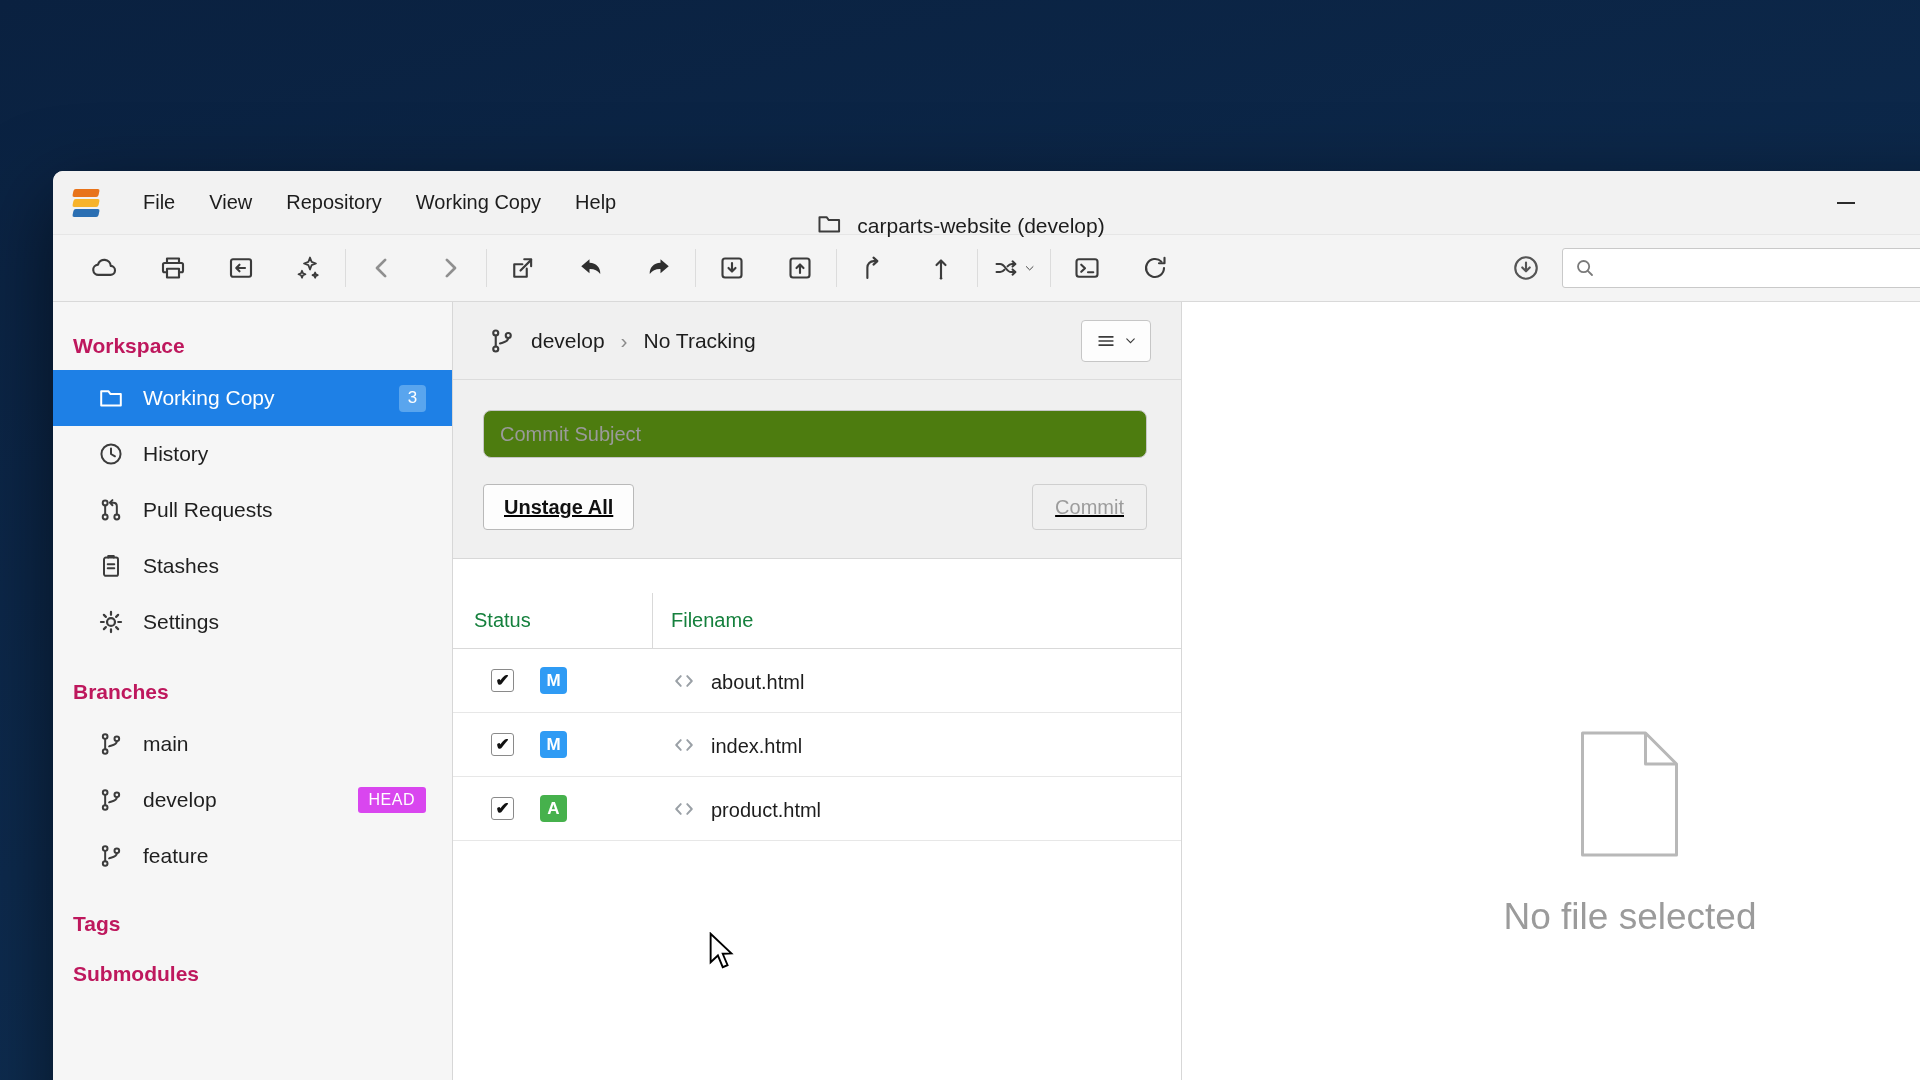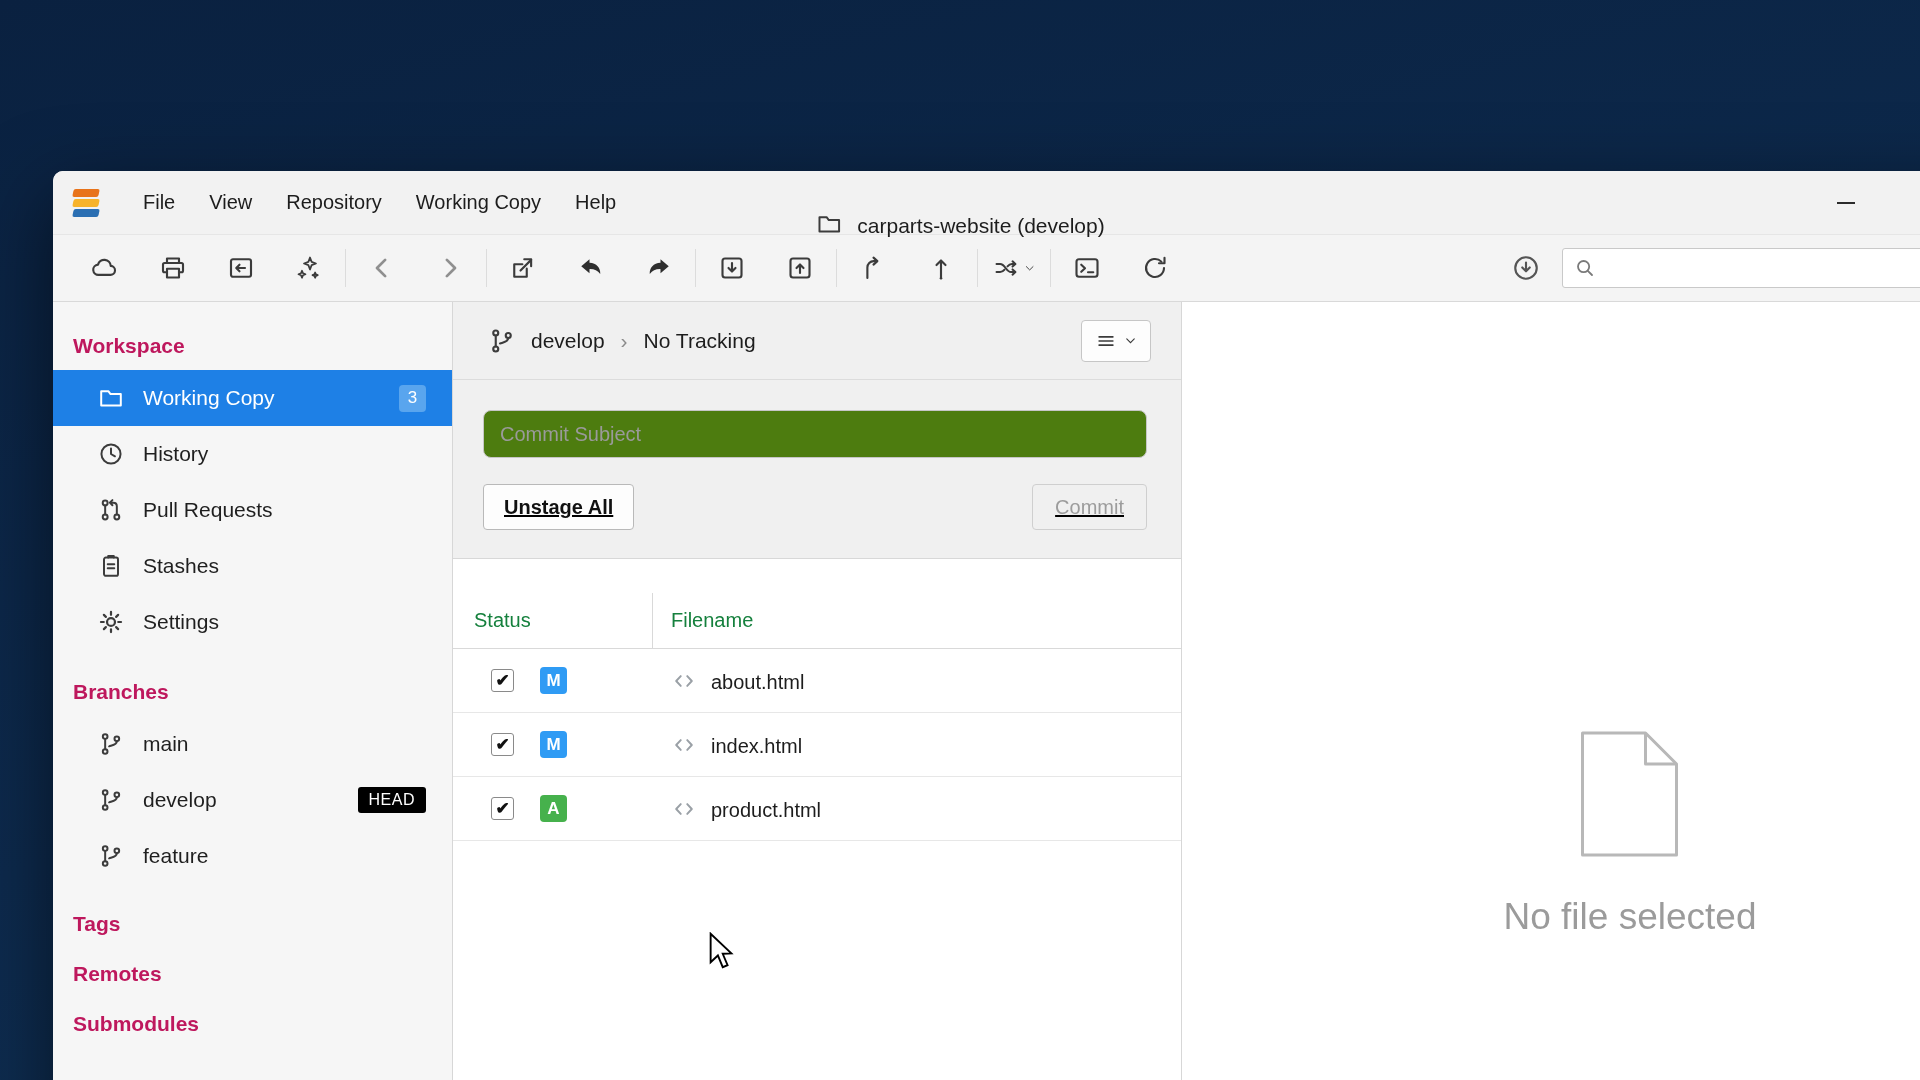--- a/index.html
+++ b/index.html
@@ -56,21 +56,21 @@
   .sidebar { flex:0 0 400px; background:#f6f6f6; border-right:1px solid #d7d7d7; padding-top:18px; overflow:hidden; }
   .side-header { font-size:21px; font-weight:bold; color:#be185d; padding:14px 0 12px 20px; }
   .side-item { height:56px; display:flex; align-items:center; padding:0 26px 0 44px; gap:18px;
     font-size:21px; color:#1f1f1f; }
   .side-item svg { width:28px; height:28px; stroke:#3c3c3c; fill:none; stroke-width:1.7;
     stroke-linecap:round; stroke-linejoin:round; flex:0 0 28px; }
   .side-item.selected { background:#1e80e6; color:#fff; }
   .side-item.selected svg { stroke:#fff; }
   .count-badge { margin-left:auto; min-width:27px; height:27px; background:#59a5ee; color:#fff;
     border-radius:4px; display:flex; align-items:center; justify-content:center; font-size:17px; }
-  .head-badge { margin-left:auto; background:#000000; color:#fff; font-size:16px;
+  .head-badge { margin-left:auto; background:#d946ef; color:#fff; font-size:16px;
     padding:4px 11px; border-radius:3px; letter-spacing:.5px; }
 
   
   .middle { flex:0 0 729px; background:#fff; border-right:1px solid #d7d7d7; display:flex; flex-direction:column; }
   .crumb-bar { height:78px; flex:0 0 78px; background:#f0f0f0; border-bottom:1px solid #dcdcdc;
     display:flex; align-items:center; padding:0 30px 0 34px; gap:14px; }
   .crumb-bar svg.branch { width:30px; height:30px; stroke:#3c3c3c; fill:none; stroke-width:1.7;
     stroke-linecap:round; stroke-linejoin:round; }
   .crumb-text { font-size:21px; color:#1d1d1d; }
   .crumb-sep { font-size:21px; color:#8a8a8a; padding:0 2px; }
@@ -351,21 +351,20 @@
         <svg viewBox="0 0 24 24">
             <circle cx="7" cy="5.6" r="2"></circle>
             <circle cx="7" cy="18.4" r="2"></circle>
             <circle cx="17" cy="7.6" r="2"></circle>
             <path d="M7 7.6v8.8M17 9.6c0 3-3.5 3.4-6.6 4.4"></path>
           </svg>
         <span>feature</span>
       </div>
 
       <div class="side-header" style="margin-top:14px">Tags</div>
-      <div class="side-header">Remotes</div>
       <div class="side-header">Submodules</div>
     </div>
 
     <div class="middle">
       <div class="crumb-bar">
         <svg class="branch" viewBox="0 0 24 24">
             <circle cx="7" cy="5.6" r="2"></circle>
             <circle cx="7" cy="18.4" r="2"></circle>
             <circle cx="17" cy="7.6" r="2"></circle>
             <path d="M7 7.6v8.8M17 9.6c0 3-3.5 3.4-6.6 4.4"></path>

